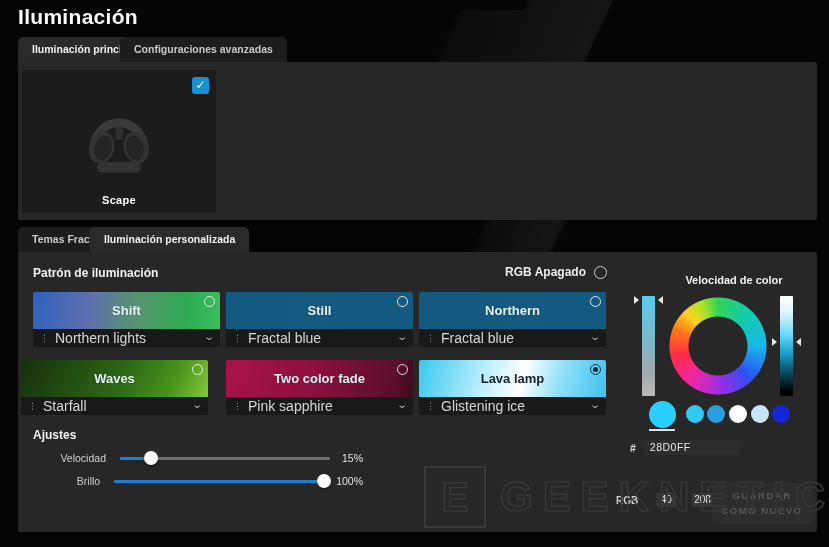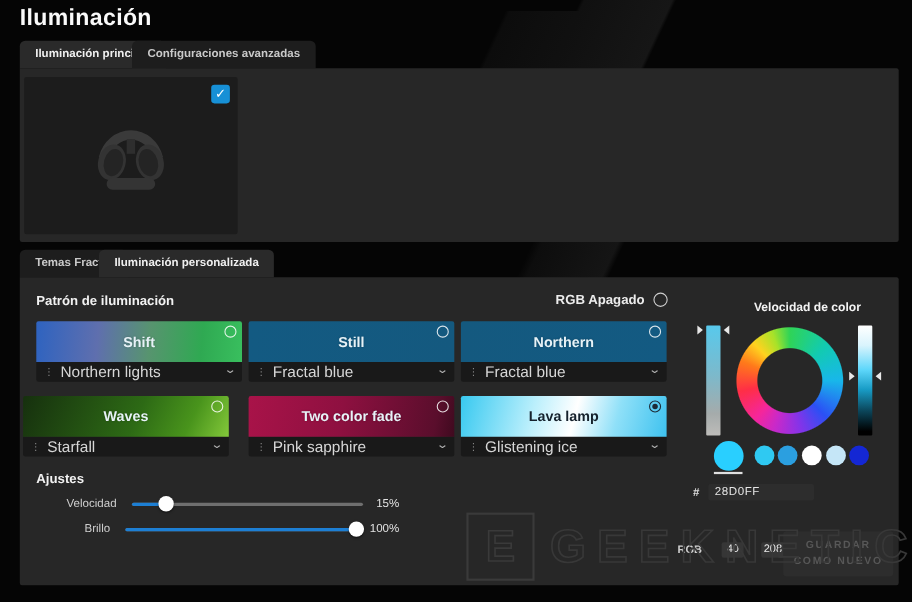--- a/index.html
+++ b/index.html
@@ -149,20 +149,21 @@
       <g transform="rotate(14 32 62)">
           <ellipse cx="32" cy="62" rx="13" ry="17" fill="#333"></ellipse>
           <ellipse cx="33.5" cy="62" rx="9" ry="13" fill="#242424"></ellipse>
         </g>
       <g transform="rotate(-14 68 62)">
           <ellipse cx="68" cy="62" rx="13" ry="17" fill="#333"></ellipse>
           <ellipse cx="66.5" cy="62" rx="9" ry="13" fill="#242424"></ellipse>
         </g>
       <rect x="27" y="77" width="46" height="11" rx="5.5" fill="#343434"></rect>
     </svg>
+    <div class="device-name">Scape</div>
   </div>
 </div>
 
 <div id="tab-temas" class="tab inactive">Temas Fractal</div>
 <div id="tab-personalizada" class="tab active">Iluminación personalizada</div>
 
 <div id="panel-custom" class="panel">
 
   <div id="patron-title" class="section-title">Patrón de iluminación</div>
 

